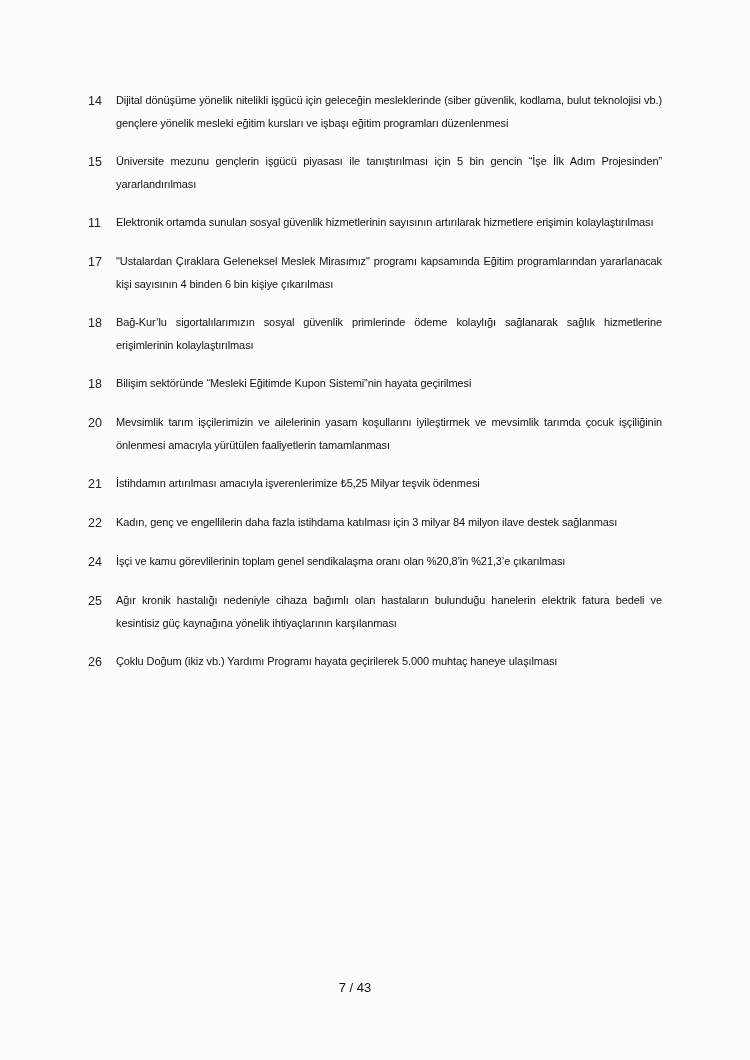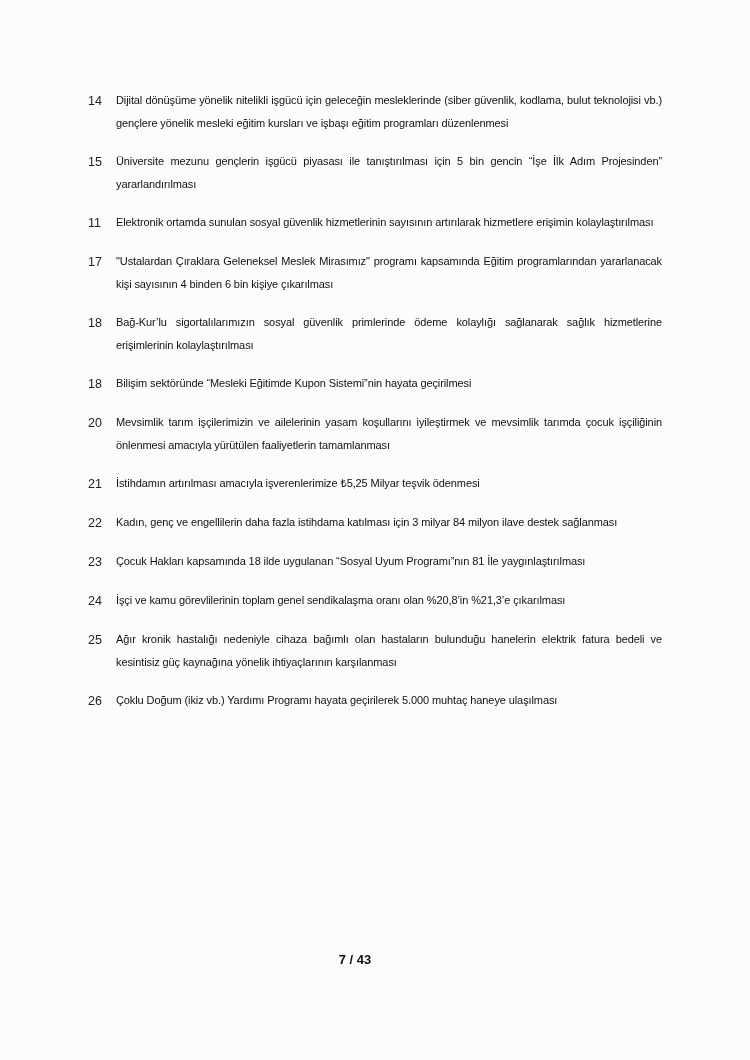--- a/index.html
+++ b/index.html
@@ -26,23 +26,23 @@
     padding-top: 1px;
   }
   .text {
     flex: 1;
     font-size: 11px;
     line-height: 23px;
     text-align: justify;
     letter-spacing: -0.1px;
   }
   .footer {
-    position: absolute; top: 952px; left: 0; width: 710px;
+    position: absolute; top: 980px; left: 0; width: 710px;
     text-align: center;
-    font-weight: bold;
+    font-weight: normal;
     font-size: 13px;
     color: #111;
   }
 </style>
 </head>
 <body>
 
 <div class="page">
   <div class="list">
     <div class="item">
@@ -75,24 +75,20 @@
     </div>
     <div class="item">
       <span class="num">21</span>
       <span class="text">İstihdamın artırılması amacıyla işverenlerimize ₺5,25 Milyar teşvik ödenmesi</span>
     </div>
     <div class="item">
       <span class="num">22</span>
       <span class="text">Kadın, genç ve engellilerin daha fazla istihdama katılması için 3 milyar 84 milyon ilave destek sağlanması</span>
     </div>
     <div class="item">
-      <span class="num">23</span>
-      <span class="text">Çocuk Hakları kapsamında 18 ilde uygulanan “Sosyal Uyum Programı”nın 81 İle yaygınlaştırılması</span>
-    </div>
-    <div class="item">
       <span class="num">24</span>
       <span class="text">İşçi ve kamu görevlilerinin toplam genel sendikalaşma oranı olan %20,8’in %21,3’e çıkarılması</span>
     </div>
     <div class="item">
       <span class="num">25</span>
       <span class="text">Ağır kronik hastalığı nedeniyle cihaza bağımlı olan hastaların bulunduğu hanelerin elektrik fatura bedeli ve kesintisiz güç kaynağına yönelik ihtiyaçlarının karşılanması</span>
     </div>
     <div class="item">
       <span class="num">26</span>
       <span class="text">Çoklu Doğum (ikiz vb.) Yardımı Programı hayata geçirilerek 5.000 muhtaç haneye ulaşılması</span>

